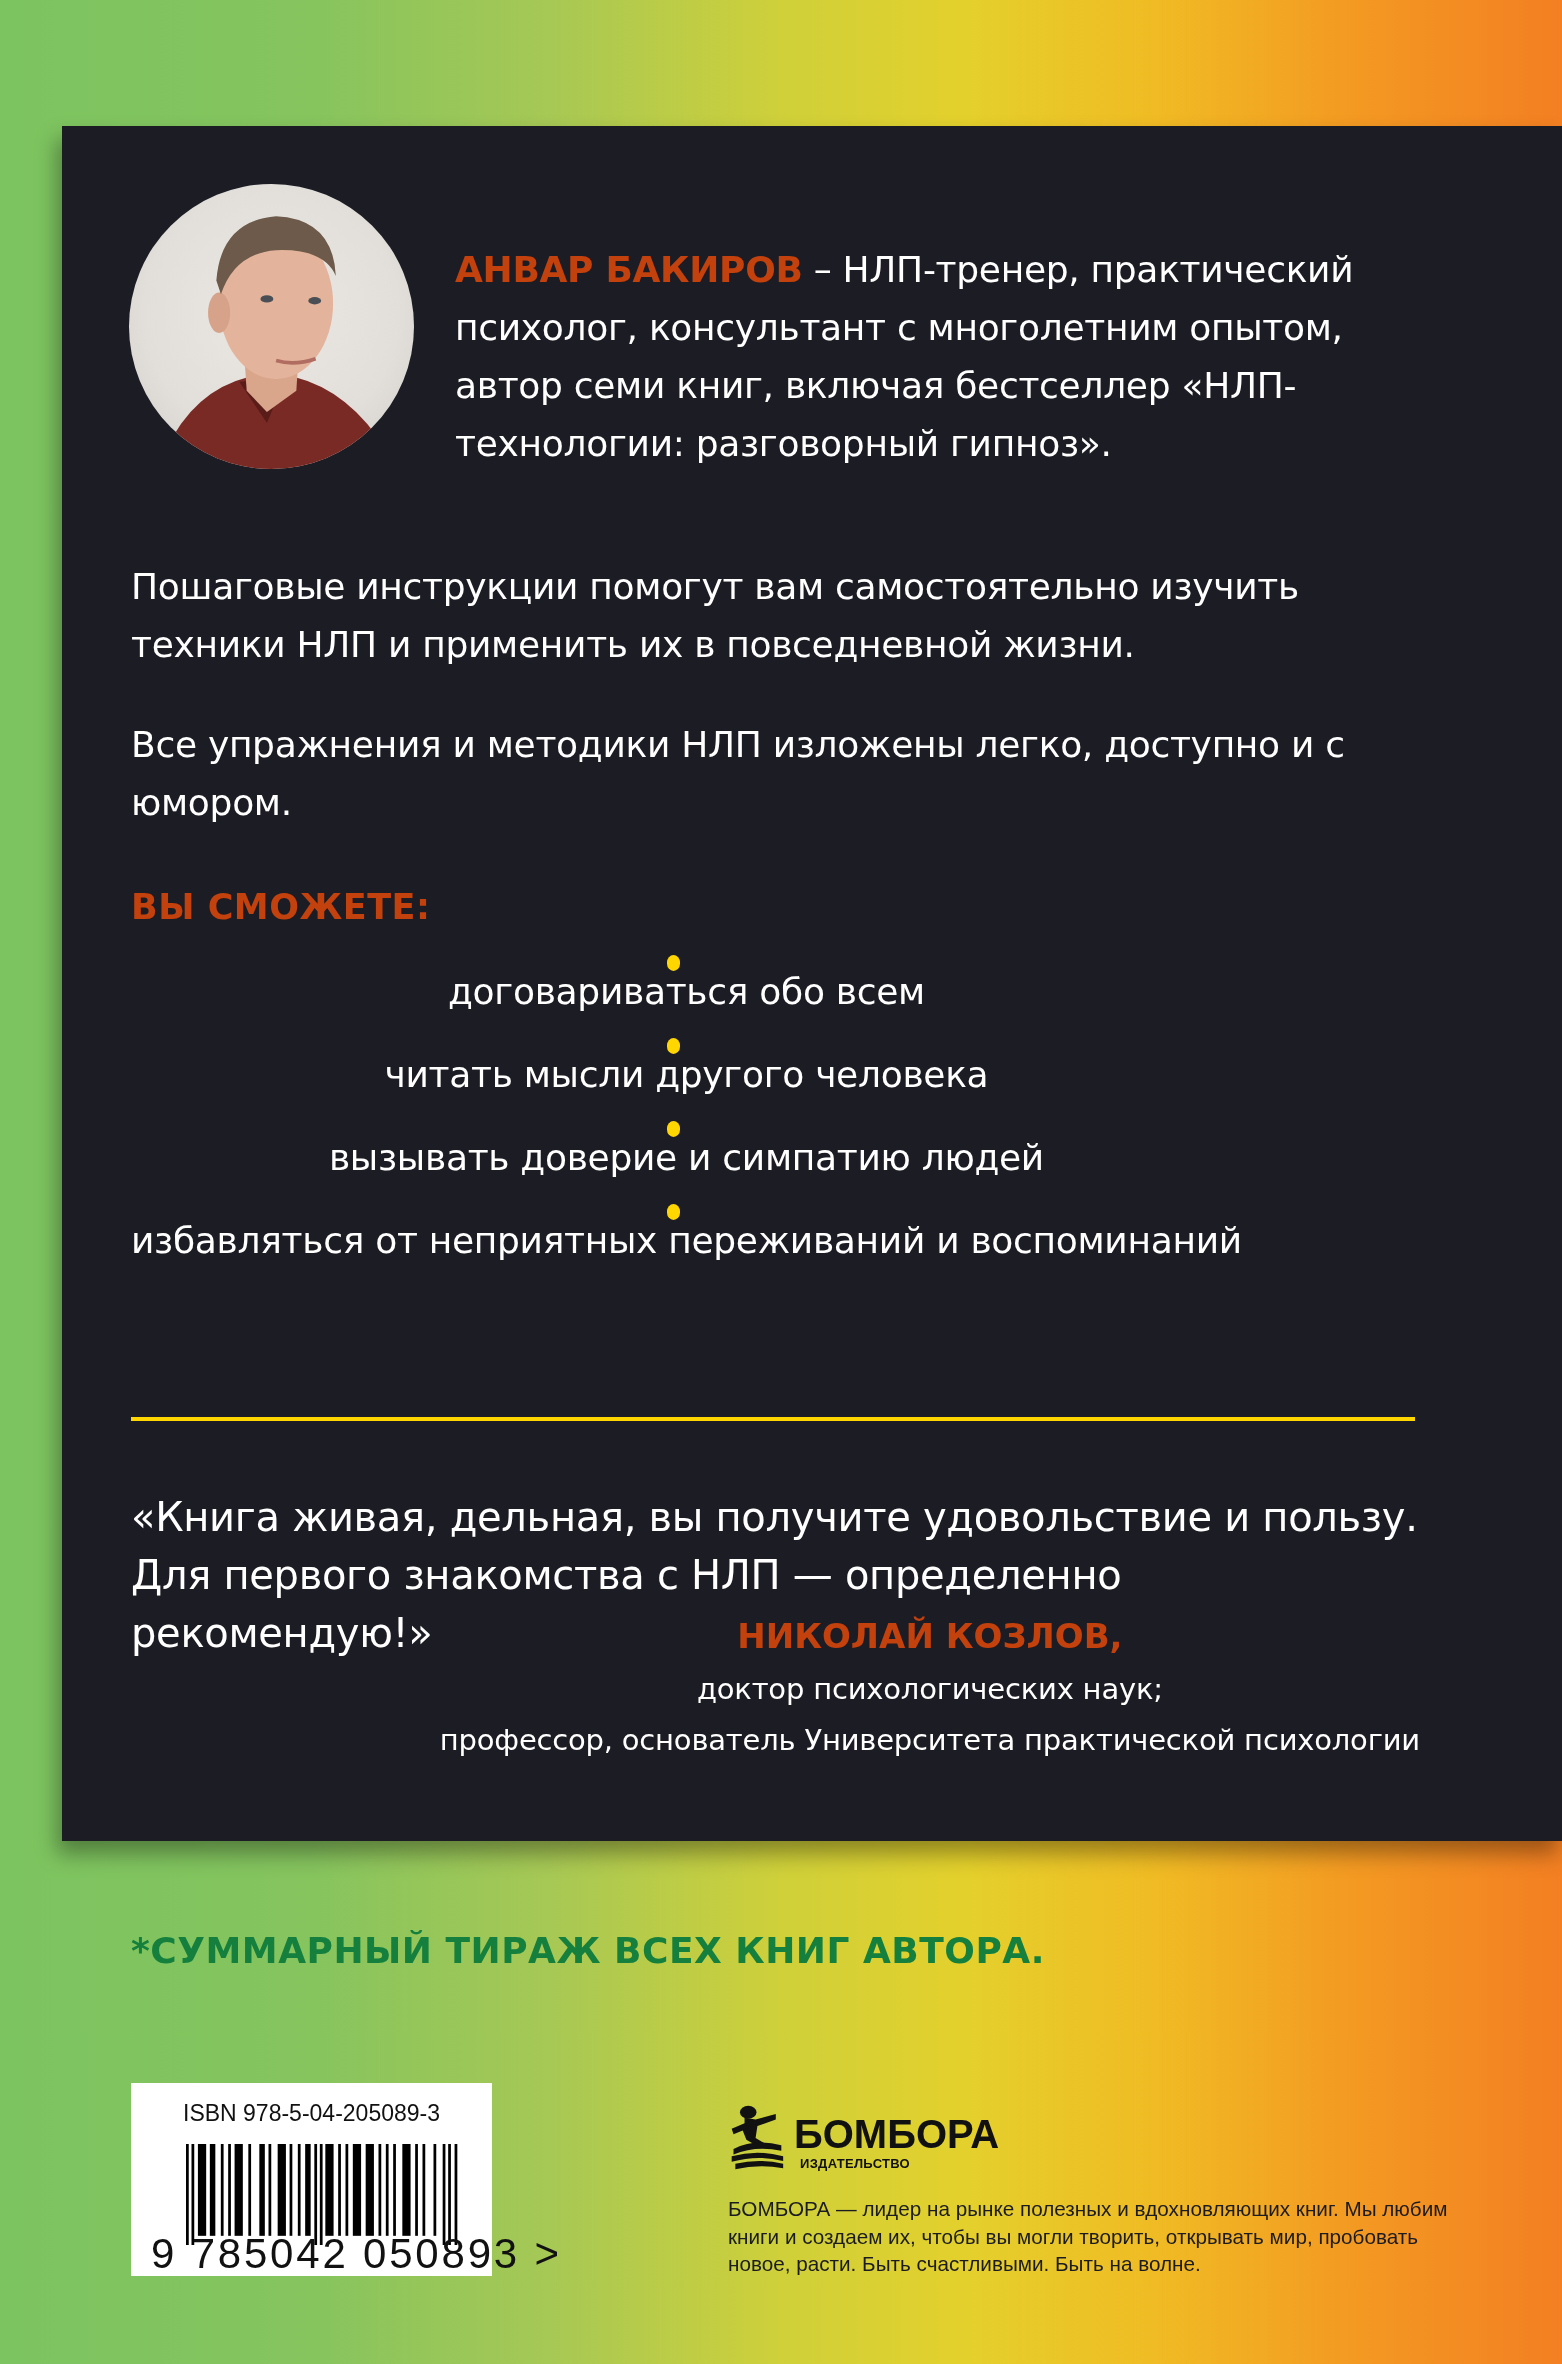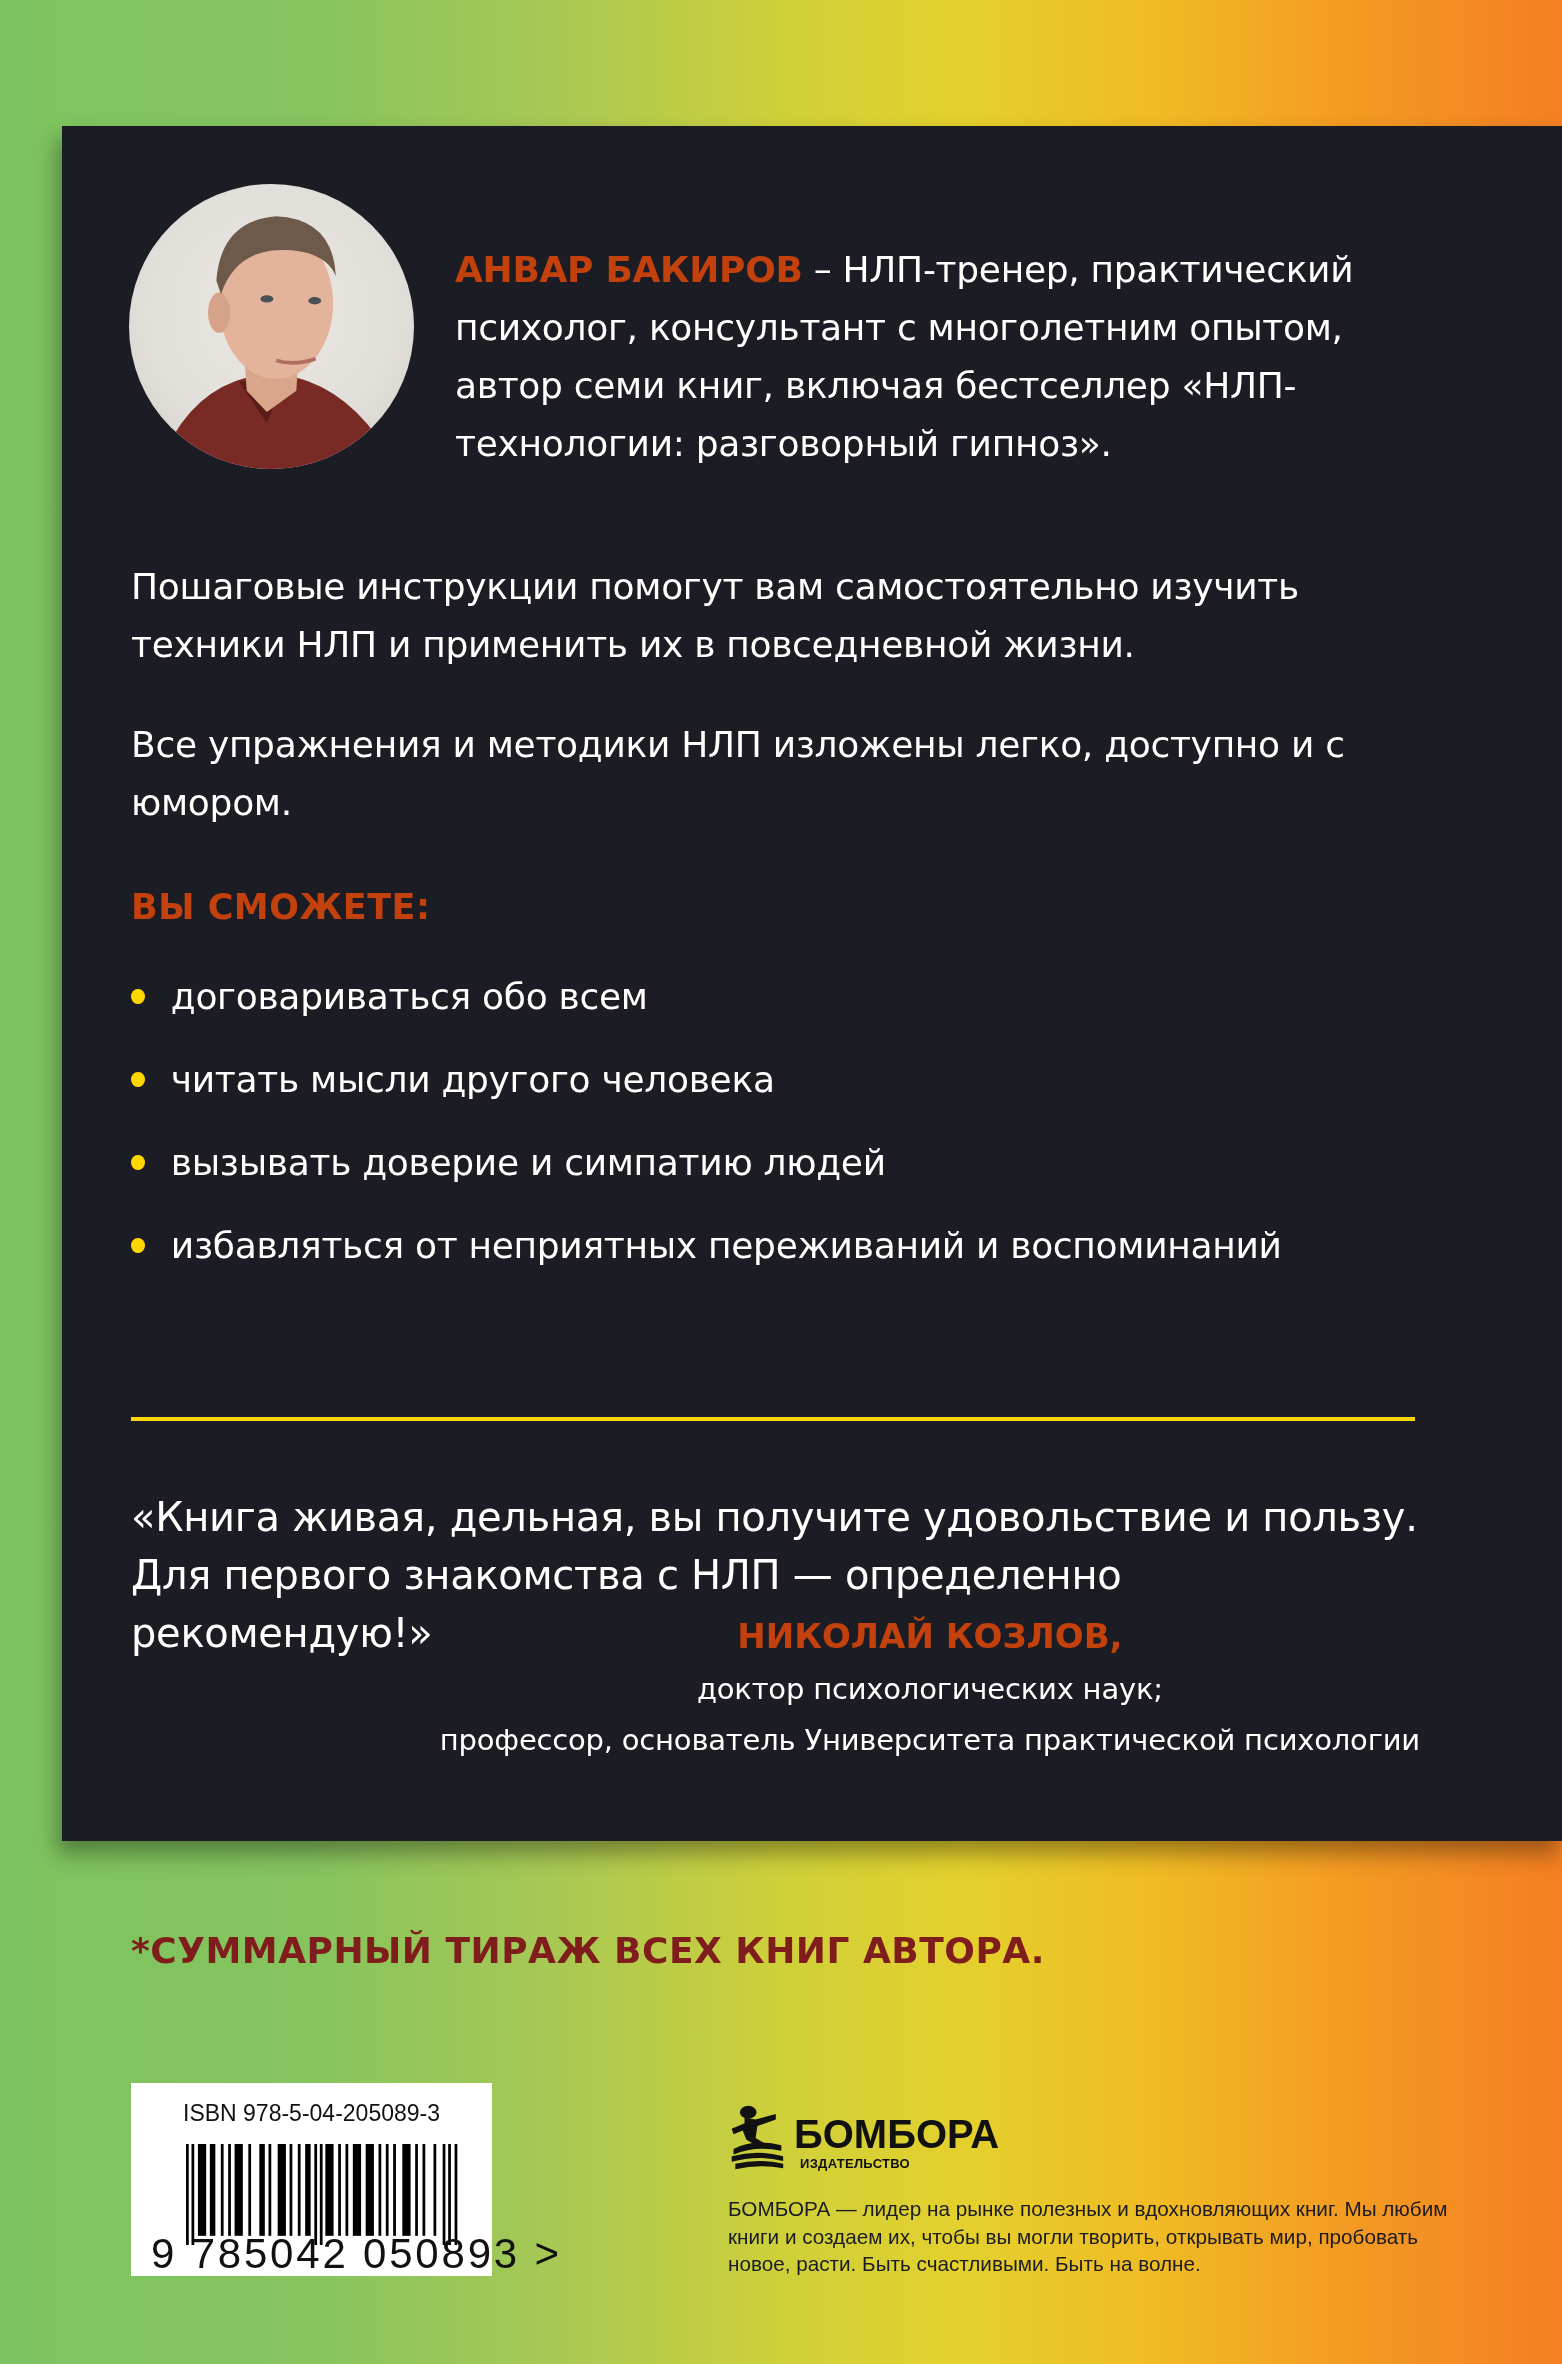--- a/index.html
+++ b/index.html
@@ -41,21 +41,21 @@
   .p1 { top: 558px; }
   .p2 { top: 716px; }
   .can-title {
     position: absolute; left: 131px; top: 887px;
     font-size: 35px; font-weight: bold; letter-spacing: 0.5px;
   }
   .bullets { position: absolute; left: 131px; top: 955px; list-style: none; }
   .bullets li {
     display: flex; align-items: center;
     height: 83px;
-    font-size: 36px; color: #ffffff; letter-spacing: -0.3px;
+    font-size: 36px; color: #ffffff; letter-spacing: -0.3px; flex-direction: column;
   }
   .bullets li .dot {
     width: 13.8px; height: 15.6px; border-radius: 50%;
     background: #ffd600; margin-right: 26px; margin-left: 0;
     flex: 0 0 auto;
   }
   .divider {
     position: absolute; left: 131px; top: 1417px;
     width: 1284px; height: 3.7px; background: #ffd600;
   }
@@ -64,21 +64,21 @@
     font-size: 40px; line-height: 58px; letter-spacing: -0.3px;
   }
   .attrib {
     position: absolute; right: 142px; top: 1609px;
     text-align: center;
   }
   .attrib .who { font-size: 34px; font-weight: bold; line-height: 55px; }
   .attrib .role { font-size: 29px; line-height: 51px; color: #ffffff; letter-spacing: -0.2px; }
   .footnote {
     position: absolute; left: 131px; top: 1930px;
-    font-size: 36px; font-weight: bold; color: #7f1d1d; letter-spacing: 0.5px;
+    font-size: 36px; font-weight: bold; color: #15803d; letter-spacing: 0.5px;
   }
   .isbn-box {
     position: absolute; left: 131px; top: 2083px;
     width: 361px; height: 193px; background: #ffffff;
   }
   .isbn-text {
     position: absolute; left: 0; right: 0; top: 16.5px;
     text-align: center; font-family: "Liberation Sans", sans-serif;
     font-size: 23px; color: #111;
   }

